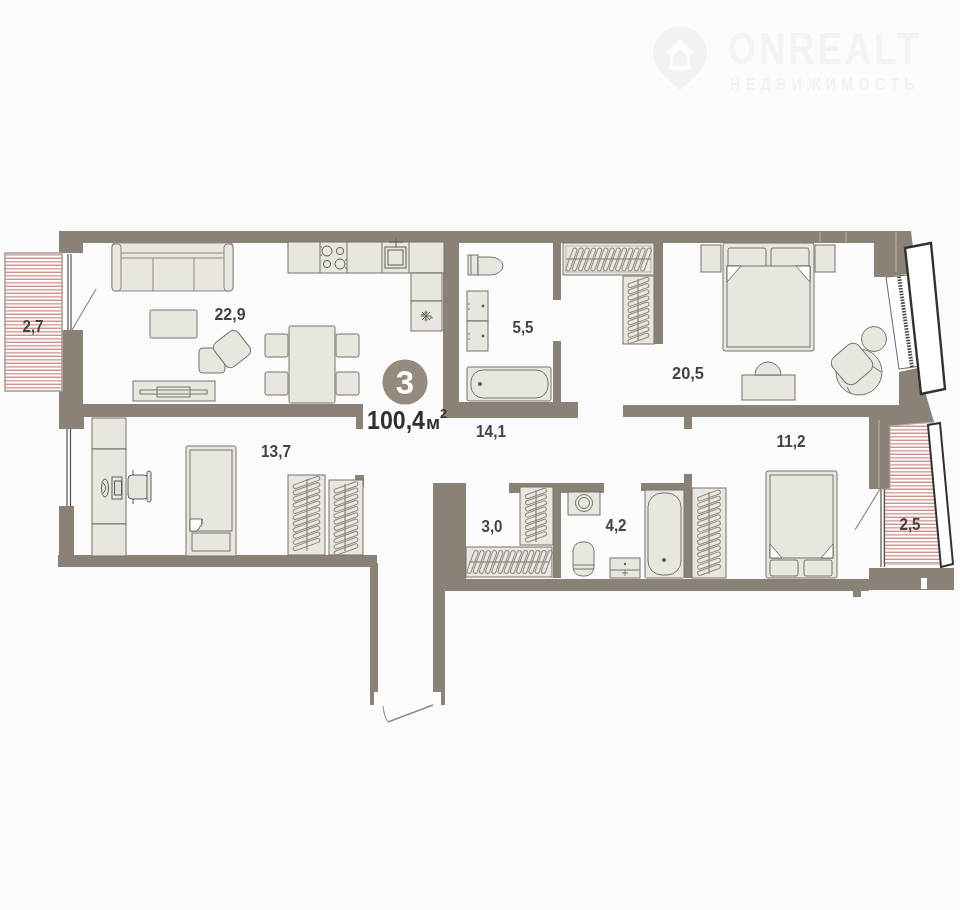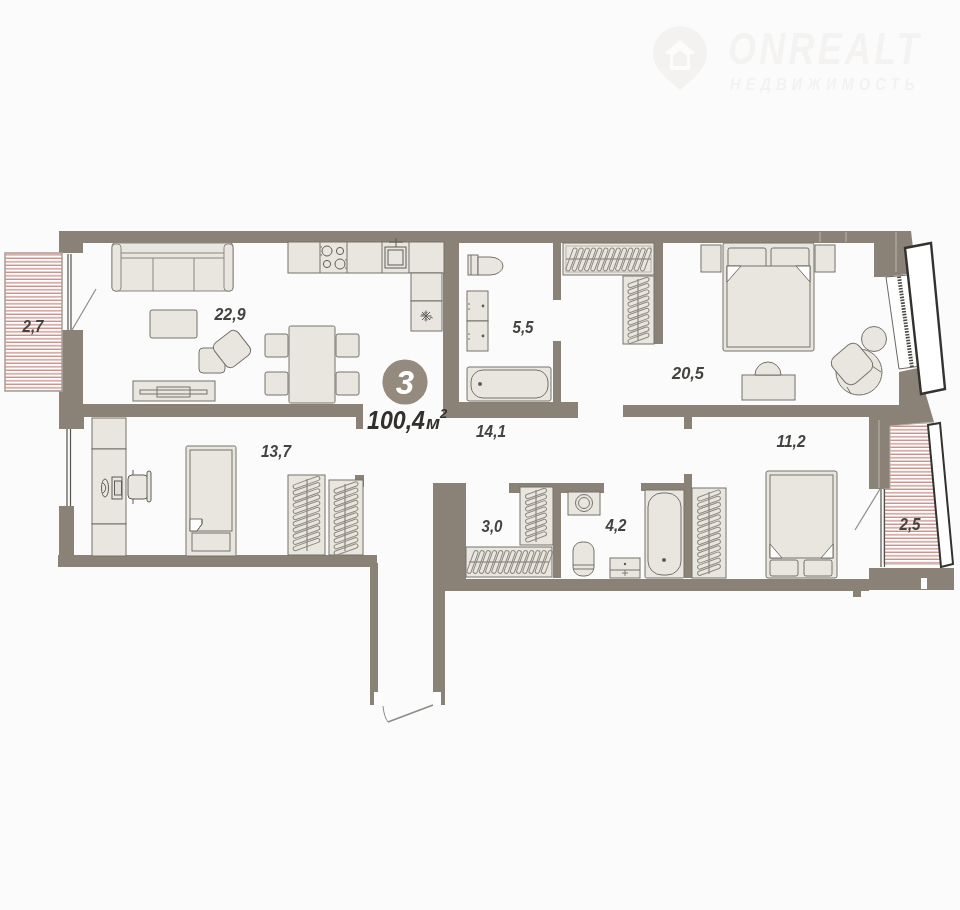--- a/index.html
+++ b/index.html
@@ -1,17 +1,17 @@
 <!DOCTYPE html>
 <html><head>
 <meta charset="utf-8">
 <style>
   html,body{margin:0;padding:0;background:#fbfbfb;}
   #page{width:960px;height:910px;position:relative;overflow:hidden;
-        font-family:"Liberation Sans",sans-serif;font-style:italic;}
+        font-family:"Liberation Sans",sans-serif;}
   svg{display:block;}
   text{font-family:"Liberation Sans",sans-serif;}
 </style>
 </head>
 <body>
 <div id="page">
 <svg width="960" height="910" viewBox="0 0 960 910">
 <defs>
   <pattern id="redh" patternUnits="userSpaceOnUse" width="8" height="3.5">
     <rect width="8" height="3.5" fill="#ffffff"></rect>

